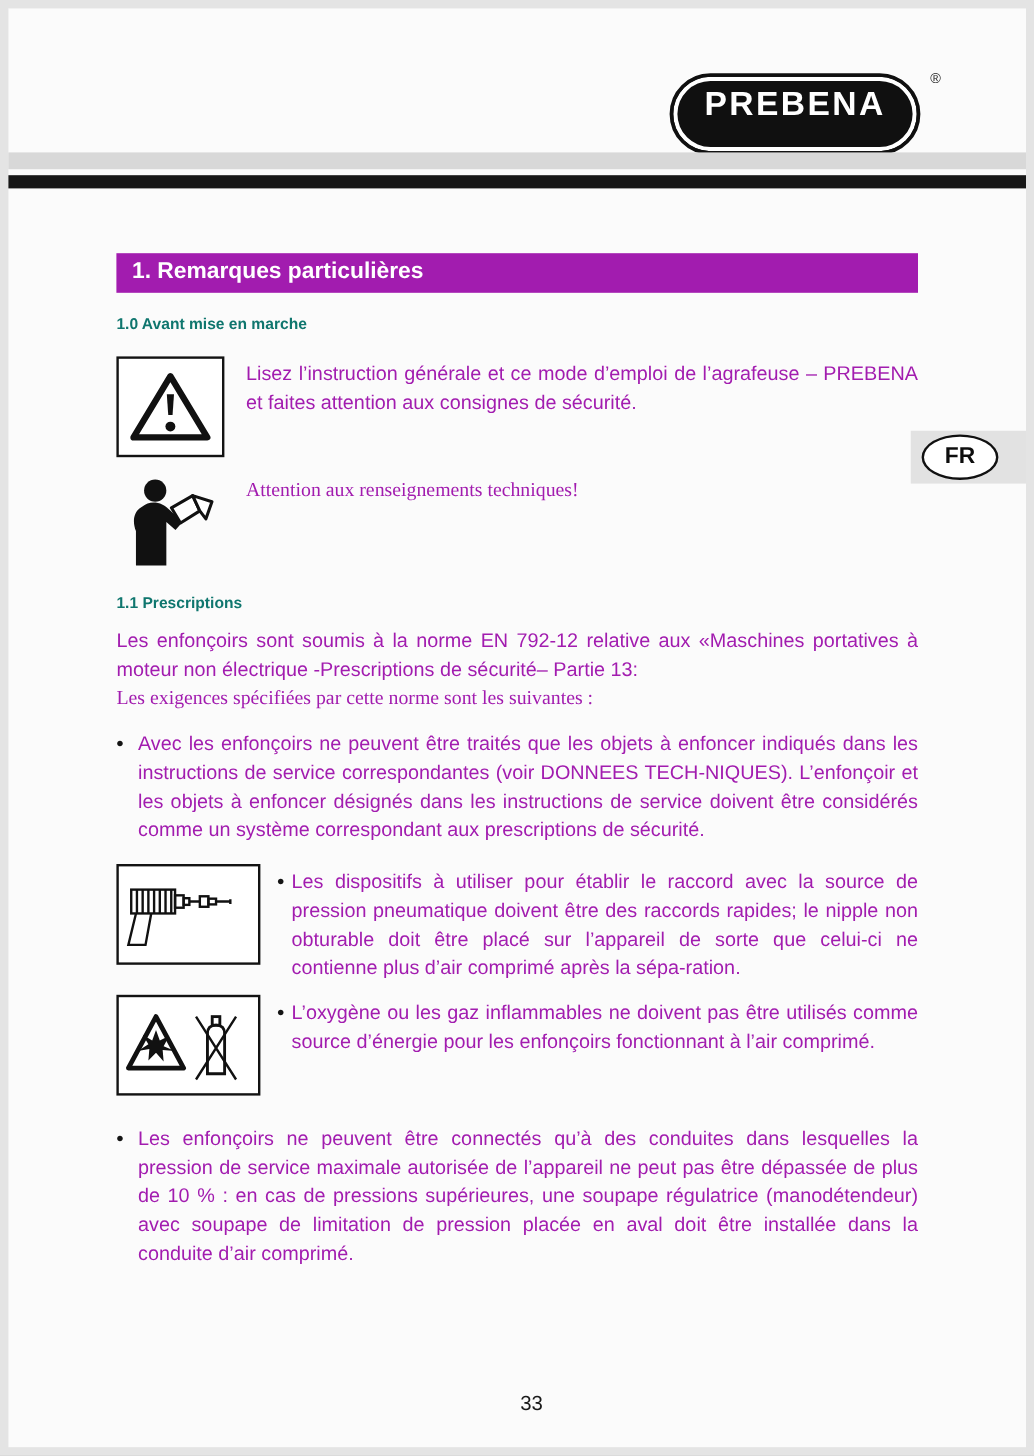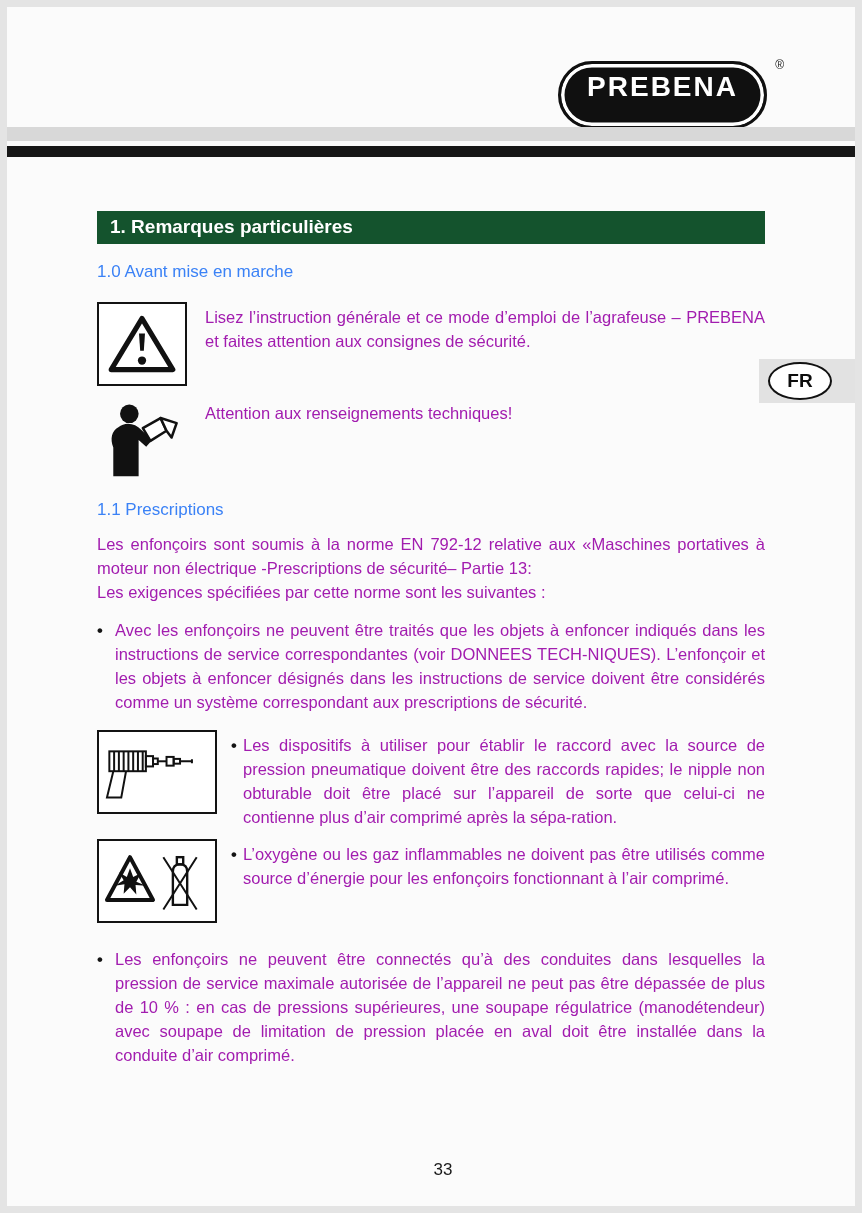--- a/index.html
+++ b/index.html
@@ -18,27 +18,27 @@
     box-shadow: inset 0 0 0 3.5px #fff;
     padding:7px 26px 23px; font-size:28px; font-weight:bold; letter-spacing:2px;
   }
   .reg { position:absolute; top:-3px; right:-17px; font-size:12px; color:#222; font-weight:normal; }
   .bar-gray  { position:absolute; left:-7px; right:-7px; top:120px; height:14px; background:#d8d8d8; }
   .bar-black { position:absolute; left:-7px; right:-7px; top:139px; height:11px; background:#171717; }
 
   .content { padding:0 90px; }
 
   .section-bar {
-    margin-top:46px; background:#14532d; color:#fff;
+    margin-top:46px; background:#a21caf; color:#fff;
     font-size:19px; font-weight:bold; line-height:22px; padding:5px 13px 6px;
   }
-  h3.sub { margin-top:18px; font-size:17px; font-weight:normal; color:#3b82f6; }
+  h3.sub { margin-top:18px; font-size:13px; font-weight:bold; color:#0f766e; }
 
   .body-text { font-size:16.5px; line-height:24px; text-align:justify; color:#a21caf; }
-  .no-just { text-align:left; }
+  .no-just { text-align:left;font-family:Liberation Serif, serif; }
 
   .media { display:flex; align-items:flex-start; }
   .media .txt { flex:1; padding-top:3px; }
 
   .icon-box {
     flex:0 0 auto; background:#fff; border:2px solid #131313;
     display:flex; align-items:center; justify-content:center;
   }
   .icon-box.sm { width:90px; height:84px; margin-right:18px; }
   .icon-box.wd { width:120px; height:84px; margin-right:14px; }

